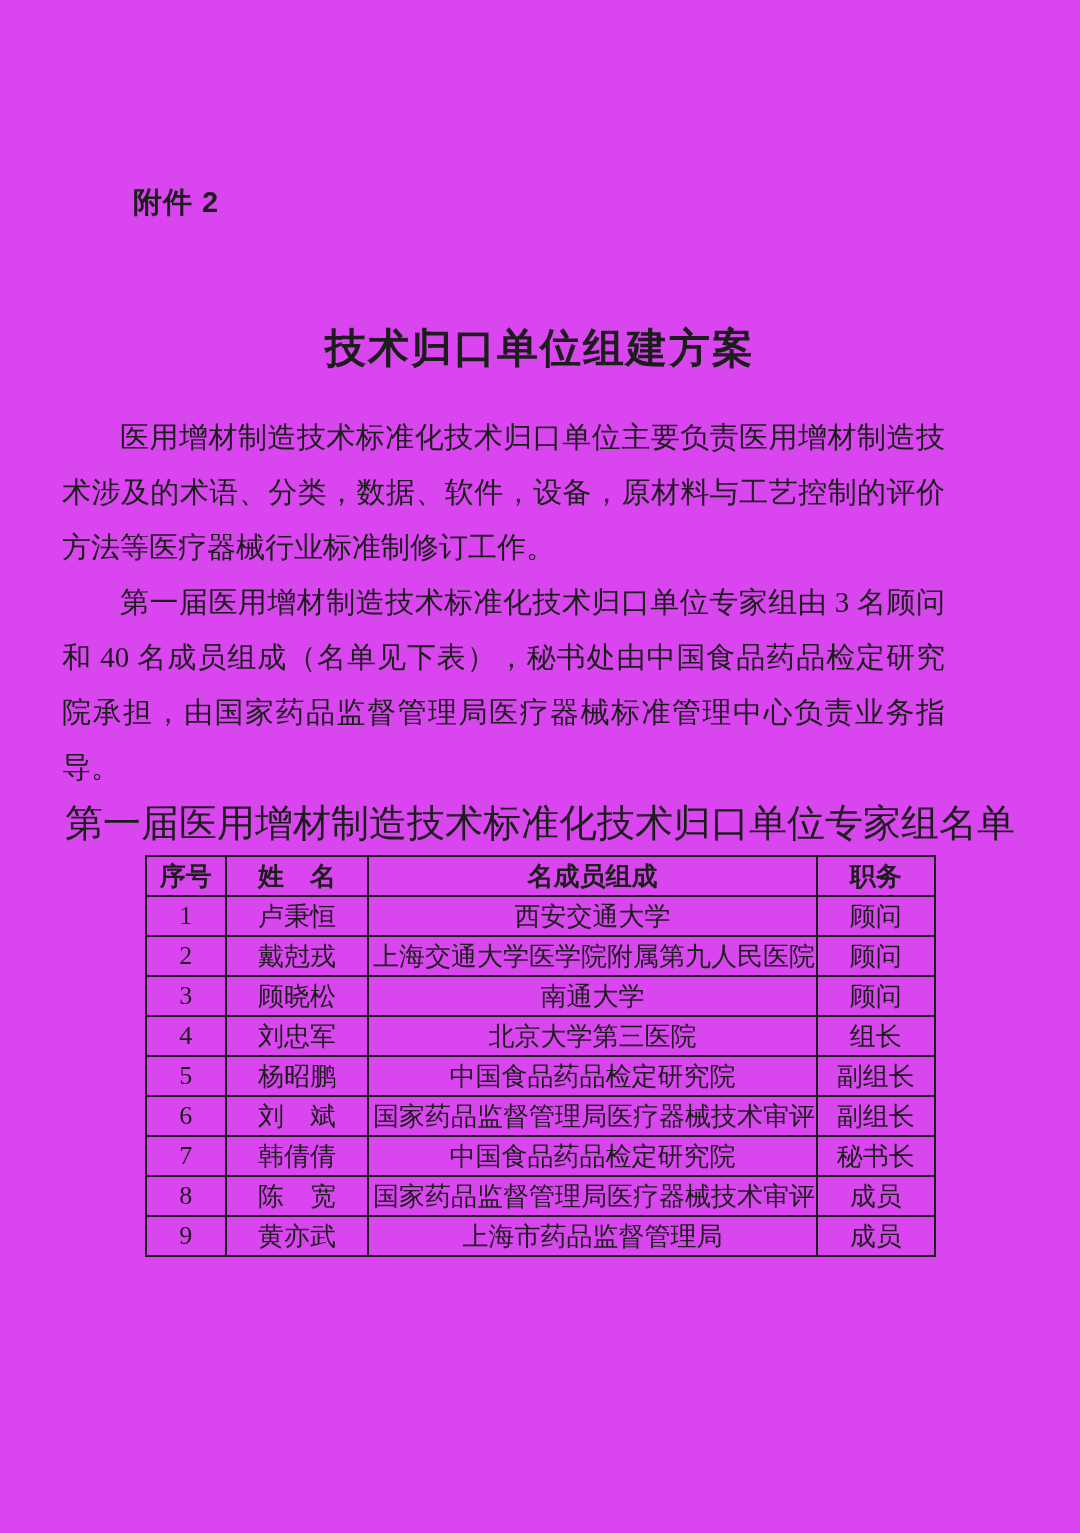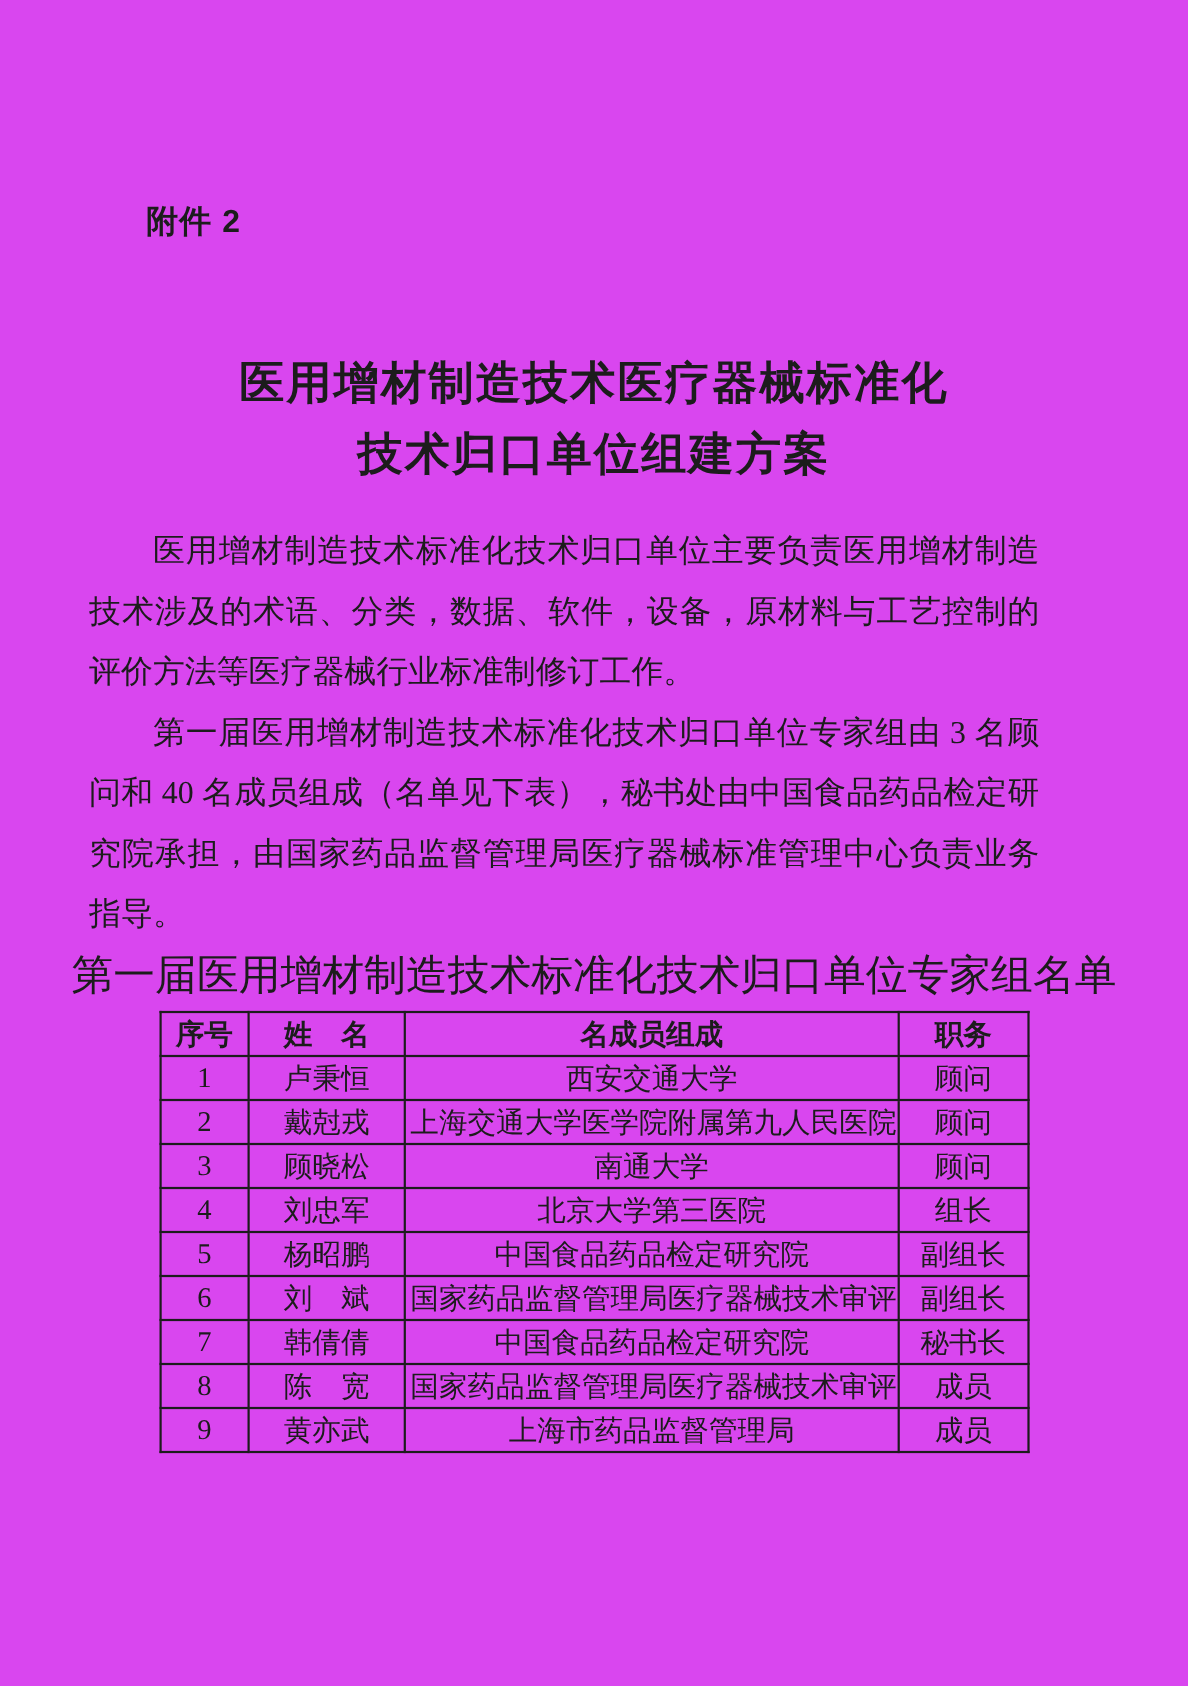--- a/index.html
+++ b/index.html
@@ -24,21 +24,21 @@
   }
   .doc-title {
     margin-top: 93px;
     text-align: center;
     font-weight: bold;
     font-size: 41px;
     line-height: 64px;
     letter-spacing: 2px;
   }
   .body-text {
-    margin: 30px 135px 0 81px;
+    margin: 30px 135px 0 62px;
     font-size: 29px;
     line-height: 55px;
     text-align: justify;
     text-justify: inter-ideograph;
   }
   .body-text p { text-indent: 2em; }
   .table-caption {
     margin-top: 8px;
     text-align: center;
     font-size: 38px;
@@ -72,21 +72,20 @@
   .col-3 { width: 14.9%; }
 </style>
 </head>
 <body>
 
 <div class="page">
 
   <div class="attachment">附件 2</div>
 
   <div class="doc-title">
-    <div>医用增材制造技术医疗器械标准化</div>
     <div>技术归口单位组建方案</div>
   </div>
 
   <div class="body-text">
     <p>医用增材制造技术标准化技术归口单位主要负责医用增材制造技术涉及的术语、分类，数据、软件，设备，原材料与工艺控制的评价方法等医疗器械行业标准制修订工作。</p>
     <p>第一届医用增材制造技术标准化技术归口单位专家组由 3 名顾问和 40 名成员组成（名单见下表），秘书处由中国食品药品检定研究院承担，由国家药品监督管理局医疗器械标准管理中心负责业务指导。</p>
   </div>
 
   <div class="table-caption">第一届医用增材制造技术标准化技术归口单位专家组名单</div>
 

